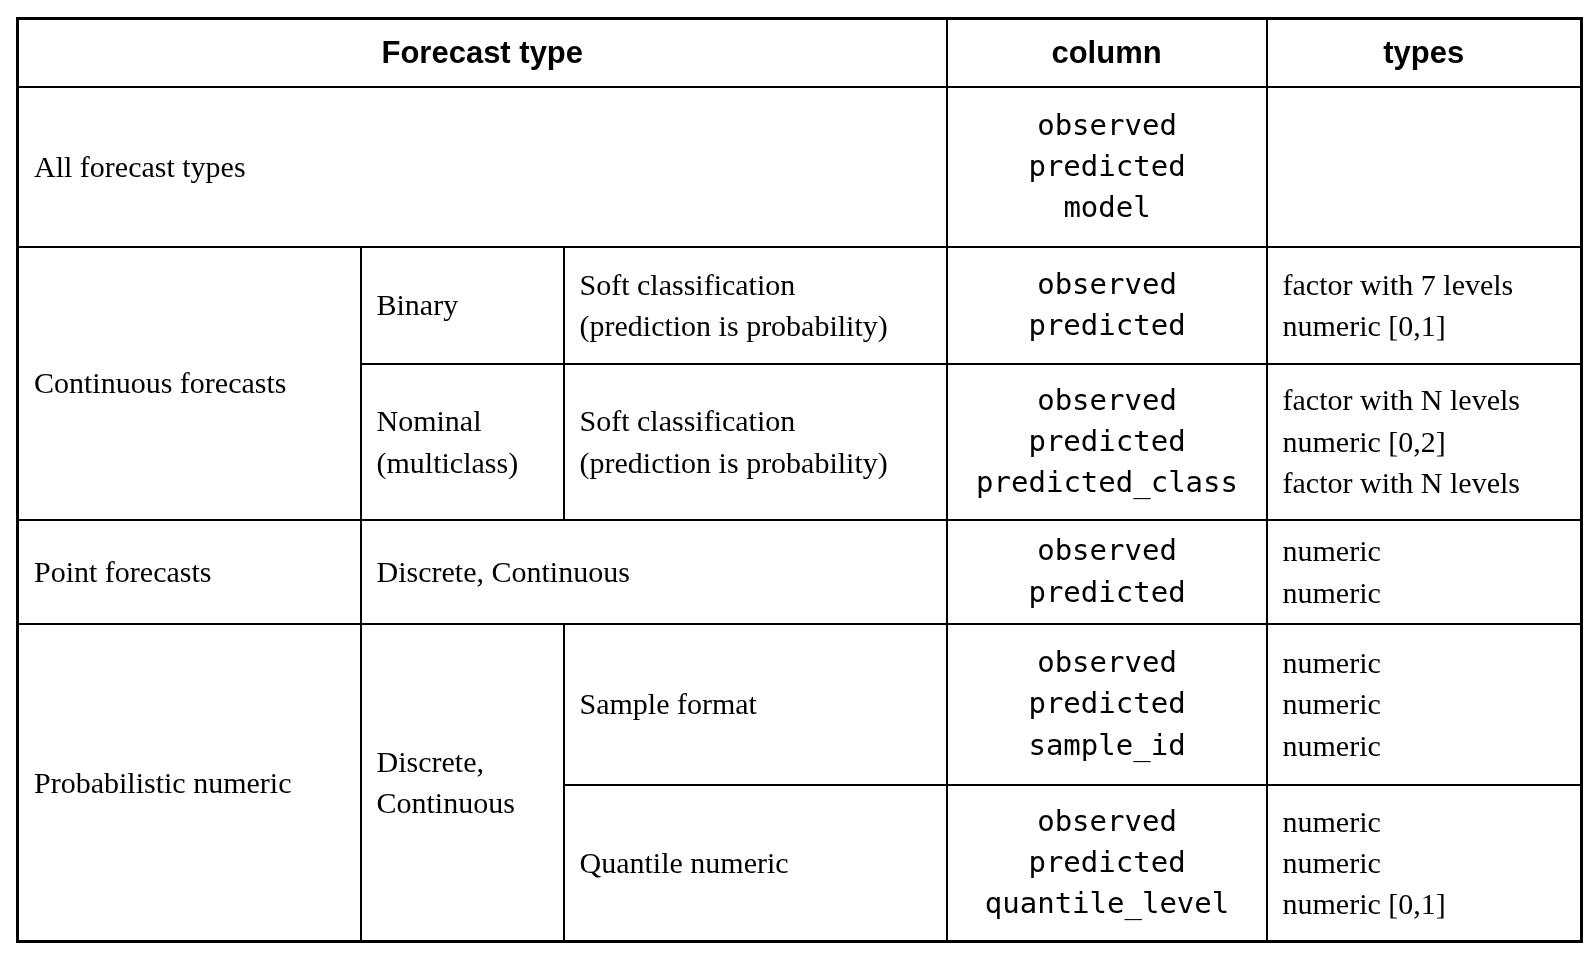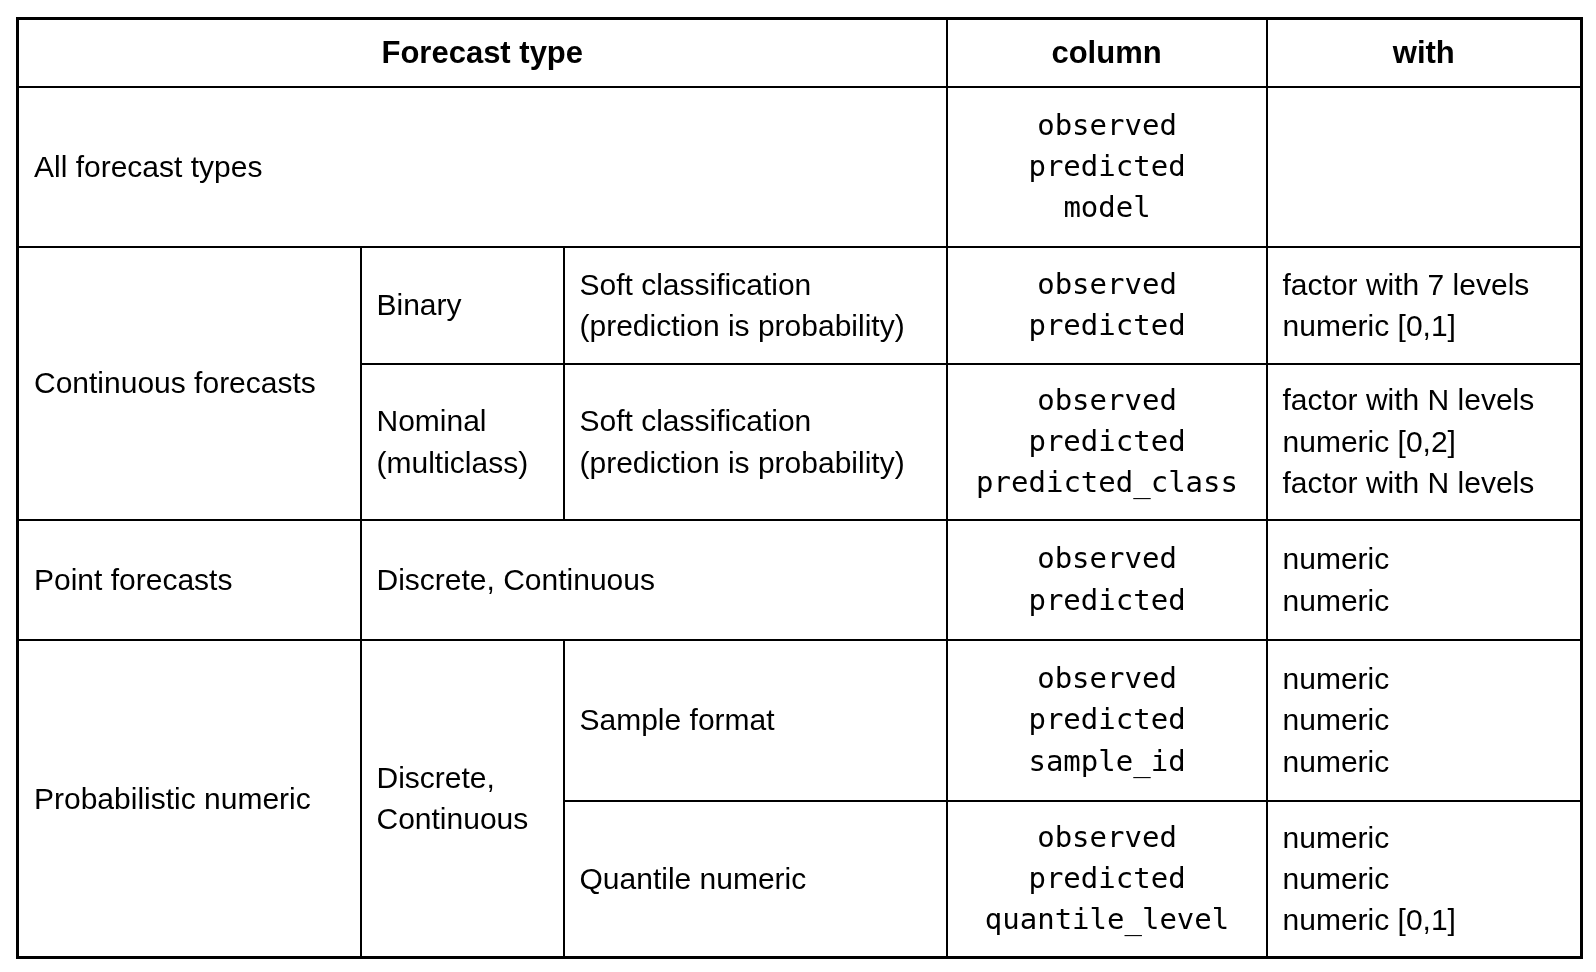--- a/index.html
+++ b/index.html
@@ -31,61 +31,61 @@
     box-sizing: border-box;
   }
   .forecast-table th {
     font-family: "Liberation Sans", sans-serif;
     font-weight: 700;
     font-size: 31px;
     text-align: center;
     padding: 0 6px;
   }
   .forecast-table td {
-    font-family: Liberation Sans, sans-serif;
+    font-family: Liberation Serif, serif;
     font-weight: 400;
     font-size: 30px;
     line-height: 1.38;
     text-align: left;
     padding: 8px 14px 8px 15px;
     white-space: pre-line;
   }
   .forecast-table td.mono {
     font-family: "DejaVu Sans Mono", "Liberation Mono", monospace;
     font-size: 29px;
     line-height: 1.42;
     text-align: center;
   }
   
   tr.r-header   { height: 68px; }
   tr.r-all      { height: 160px; }
   tr.r-binary   { height: 117px; }
   tr.r-nominal  { height: 156px; }
-  tr.r-point    { height: 120px; }
+  tr.r-point    { height: 104px; }
   tr.r-sample   { height: 161px; }
   tr.r-quantile { height: 157px; }
 </style>
 </head>
 <body>
 
 <div class="tbl-wrap">
   <table class="forecast-table">
     <colgroup>
       <col style="width:343px">
       <col style="width:203px">
       <col style="width:383px">
       <col style="width:320px">
       <col style="width:315px">
     </colgroup>
 
     <tbody>
         <tr class="r-header">
       <th colspan="3">Forecast type</th>
       <th>column</th>
-      <th>with</th>
+      <th>types</th>
     </tr>
 
     <tr class="r-all">
       <td colspan="3">All forecast types</td>
       <td class="mono">observed
 predicted
 model</td>
       <td></td>
     </tr>
 

